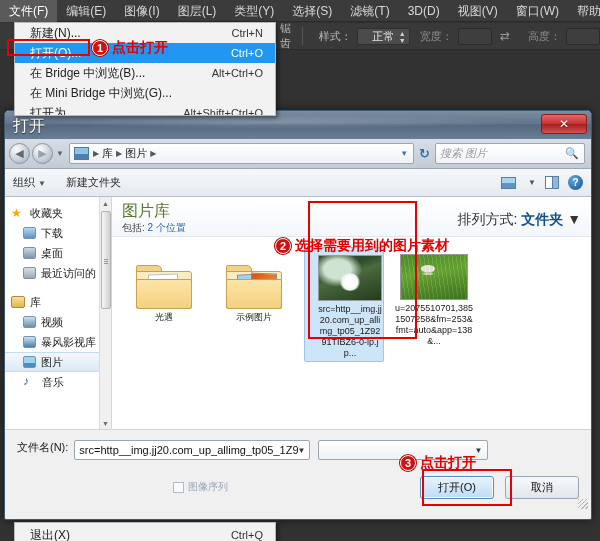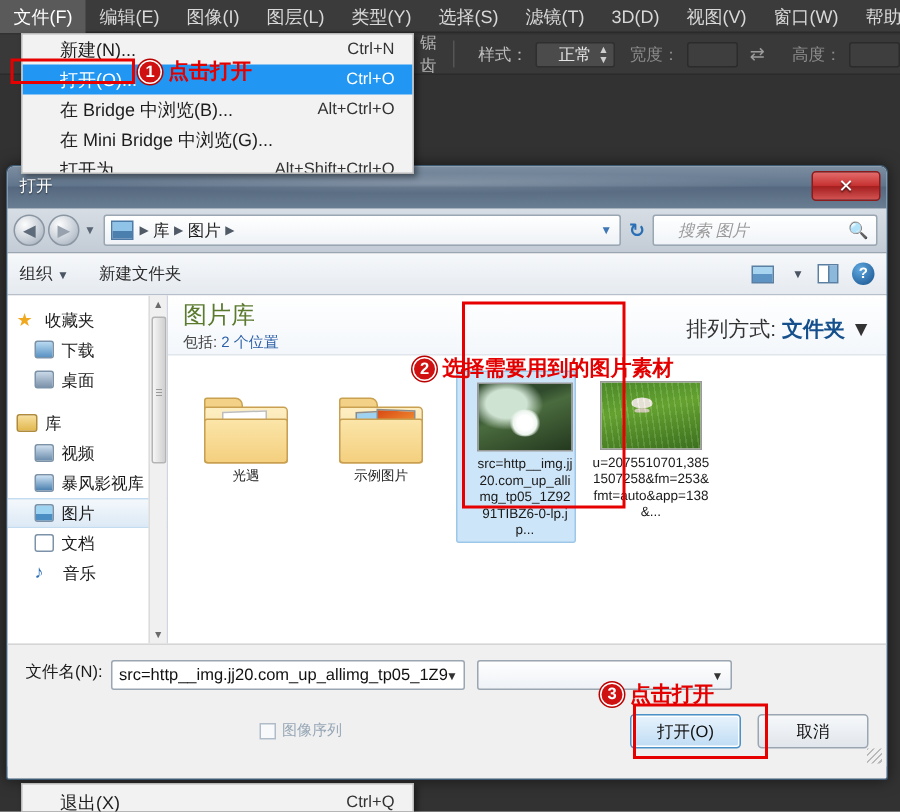--- a/index.html
+++ b/index.html
@@ -60,21 +60,21 @@
     box-shadow: 2px 2px 4px rgba(0,0,0,0.45);
     z-index: 30; overflow: hidden;
   }
   #file-menu.lower {
     top: 519px; height: 22px; border-bottom: none;
   }
   .fm-row {
     height: 20px; display: flex; align-items: center;
     font-size: 12px; color: #1d1d1d; position: relative;
   }
-  .fm-row .lbl { padding-left: 25px; white-space: nowrap; }
+  .fm-row .lbl { padding-left: 15px; white-space: nowrap; }
   .fm-row .acc { position: absolute; right: 12px; font-size: 11px; color: #333; }
   .fm-row.selected { background: #2196f3; color: #fff; }
   .fm-row.selected .acc { color: #fff; }
   .fm-clip { height: 92px; overflow: hidden; }
   .fm-clip-low { height: 22px; overflow: hidden; }
 
   
   #fm-redbox {
     position: absolute; left: 7px; top: 39px; width: 83px; height: 17px;
     border: 2px solid #e60000; z-index: 40; pointer-events: none;
@@ -109,21 +109,21 @@
   #dlg-titlebar {
     height: 28px; width: 100%;
     background: linear-gradient(to bottom, #7b8da0 0%, #61758c 45%, #55687f 50%, #6a7e93 100%);
     position: relative;
   }
   #dlg-titlebar::after {
     content: ""; position: absolute; left: 8%; right: 12%; top: 4px; height: 14px;
     background: radial-gradient(ellipse at center, rgba(255,255,255,0.20), rgba(255,255,255,0) 70%);
   }
   #dlg-title {
-    position: absolute; left: 8px; top: 5px; color: #fff; font-size: 11px;
+    position: absolute; left: 8px; top: 5px; color: #fff; font-size: 16px;
     text-shadow: 0 1px 1px rgba(0,0,0,0.6);
   }
   #dlg-close {
     position: absolute; right: 4px; top: 3px; width: 46px; height: 20px;
     background: linear-gradient(to bottom, #e46b6b, #c53030 50%, #a51f1f 52%, #d25252);
     border: 1px solid #8d1b1b; border-radius: 3px;
     color: #fff; font-size: 12px; font-weight: bold;
     display: flex; align-items: center; justify-content: center;
     text-shadow: 0 1px 1px rgba(0,0,0,0.5);
   }
@@ -156,21 +156,21 @@
     margin-right: 3px;
   }
   .bc-part { font-size: 11px; color: #1d1d1d; padding: 0 2px; }
   .bc-sep { font-size: 8px; color: #4f5a66; padding: 0 1px; }
   #bc-caret { position: absolute; right: 5px; color: #3f77b5; font-size: 8px; }
   #nav-refresh { color: #2a6fb5; font-size: 13px; margin: 0 5px; font-weight: bold; }
   #search-box {
     width: 150px; height: 21px;
     background: linear-gradient(to bottom, #ffffff, #f0f4f8);
     border: 1px solid #9aa6b2; border-radius: 2px;
-    display: flex; align-items: center; padding: 0 16px; position: relative;
+    display: flex; align-items: center; padding: 0 4px; position: relative;
   }
   #search-ph { font-size: 11px; color: #9a9a9a; font-style: italic; }
   #search-icon { position: absolute; right: 5px; color: #3f77b5; font-size: 11px; }
 
   #dlg-toolbar {
     height: 28px; width: 100%;
     background: linear-gradient(to bottom, #f6f8fa, #e5eaf0);
     border-bottom: 1px solid #b7c0ca;
     display: flex; align-items: center; padding: 0 8px;
   }
@@ -527,40 +527,40 @@
         <span>收藏夹</span>
       </div>
       <div class="side-row sub">
         <span class="side-icon ic-box ic-dl"></span>
         <span>下载</span>
       </div>
       <div class="side-row sub">
         <span class="side-icon ic-box ic-desk"></span>
         <span>桌面</span>
       </div>
+      <div class="side-row sub">
+        <span class="side-icon ic-box ic-recent"></span>
+        <span>最近访问的</span>
+      </div>
       <div class="side-gap"></div>
       <div class="side-row">
         <span class="side-icon ic-lib"></span>
         <span>库</span>
       </div>
       <div class="side-row sub">
         <span class="side-icon ic-box ic-video"></span>
         <span>视频</span>
       </div>
       <div class="side-row sub">
         <span class="side-icon ic-box ic-storm"></span>
         <span>暴风影视库</span>
       </div>
       <div class="side-row sub sel">
         <span class="side-icon ic-box ic-pic"></span>
         <span>图片</span>
-      </div>
-      <div class="side-row sub">
-        <span class="side-icon ic-box ic-doc"></span>
-        <span>文档</span>
       </div>
       <div class="side-row sub">
         <span class="side-icon ic-music">♪</span>
         <span>音乐</span>
       </div>
 
       <div id="side-scroll">
         <div class="arr">▲</div>
         <div id="side-thumb"></div>
         <div class="arr" style="position:absolute;bottom:0;left:0;right:0;">▼</div>

